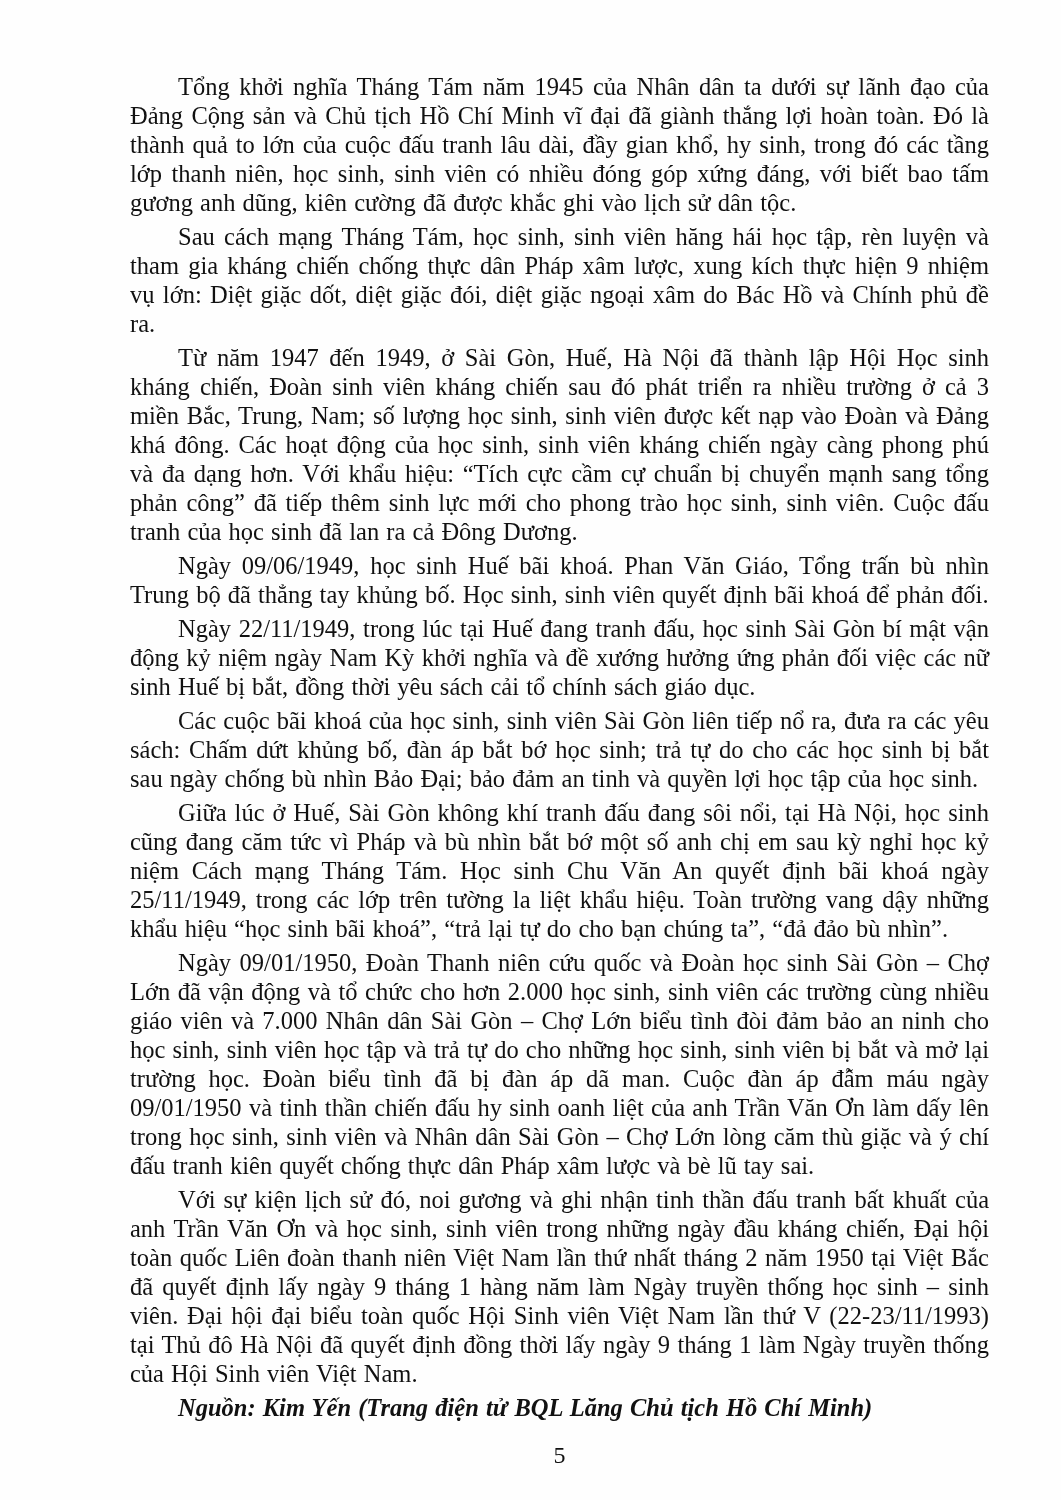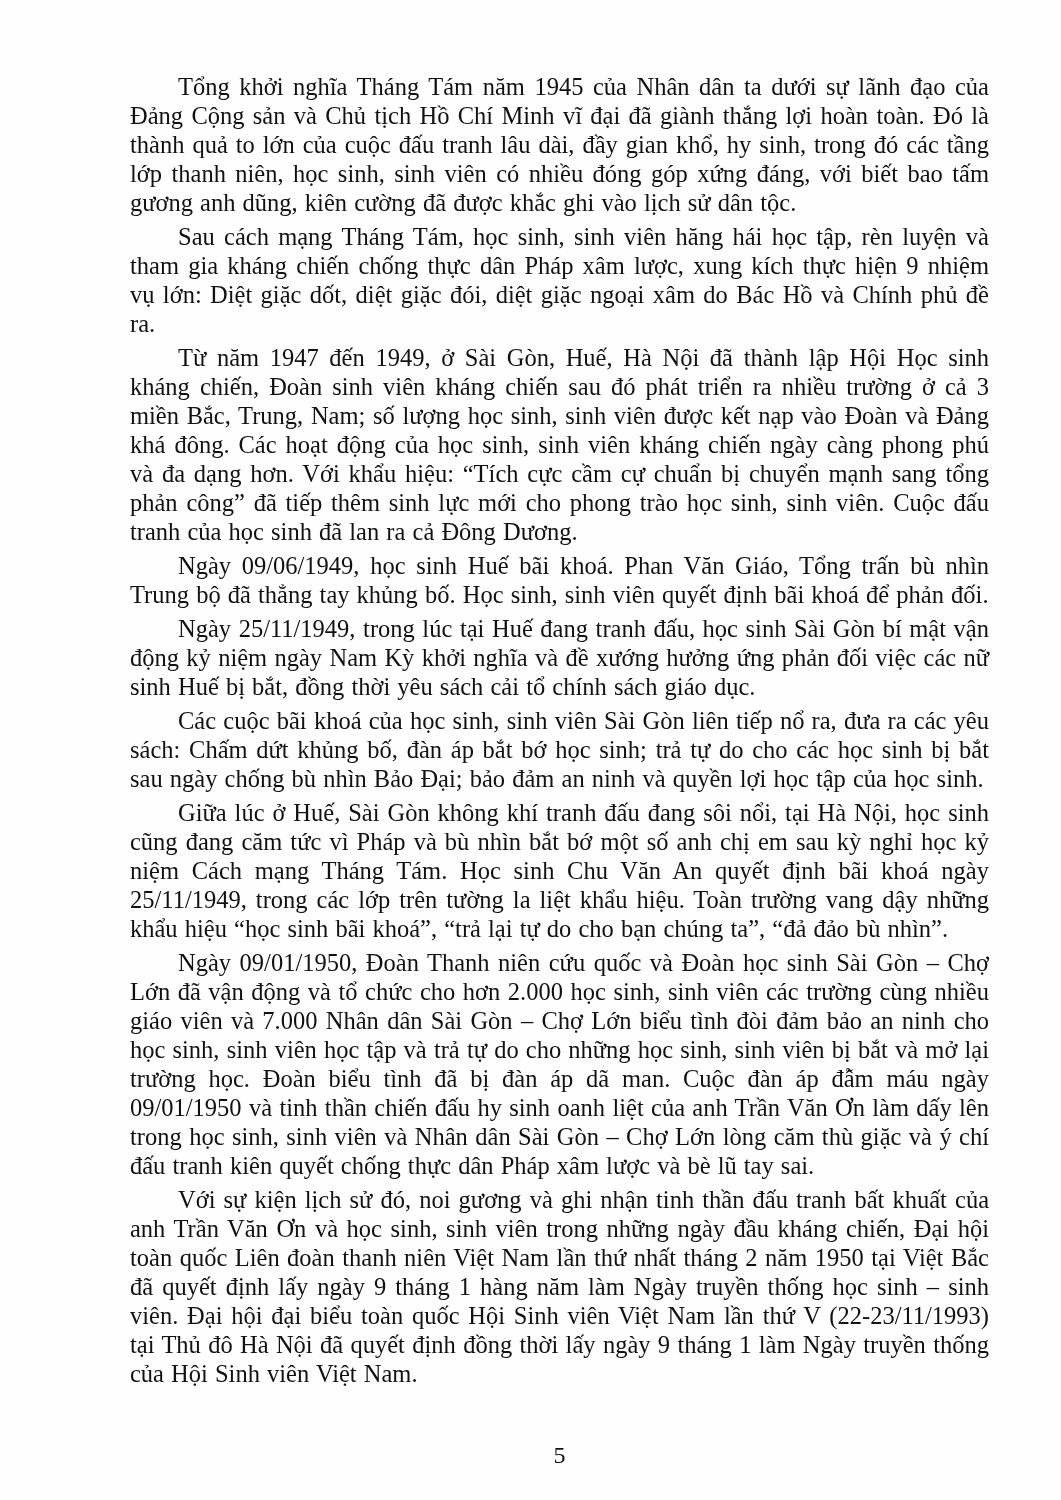--- a/index.html
+++ b/index.html
@@ -45,20 +45,21 @@
 </style>
 </head>
 <body>
 
 <div class="page">
   <div class="body-text">
     <p>Tổng khởi nghĩa Tháng Tám năm 1945 của Nhân dân ta dưới sự lãnh đạo của Đảng Cộng sản và Chủ tịch Hồ Chí Minh vĩ đại đã giành thắng lợi hoàn toàn. Đó là thành quả to lớn của cuộc đấu tranh lâu dài, đầy gian khổ, hy sinh, trong đó các tầng lớp thanh niên, học sinh, sinh viên có nhiều đóng góp xứng đáng, với biết bao tấm gương anh dũng, kiên cường đã được khắc ghi vào lịch sử dân tộc.</p>
     <p>Sau cách mạng Tháng Tám, học sinh, sinh viên hăng hái học tập, rèn luyện và tham gia kháng chiến chống thực dân Pháp xâm lược, xung kích thực hiện 9 nhiệm vụ lớn: Diệt giặc dốt, diệt giặc đói, diệt giặc ngoại xâm do Bác Hồ và Chính phủ đề ra.</p>
     <p>Từ năm 1947 đến 1949, ở Sài Gòn, Huế, Hà Nội đã thành lập Hội Học sinh kháng chiến, Đoàn sinh viên kháng chiến sau đó phát triển ra nhiều trường ở cả 3 miền Bắc, Trung, Nam; số lượng học sinh, sinh viên được kết nạp vào Đoàn và Đảng khá đông. Các hoạt động của học sinh, sinh viên kháng chiến ngày càng phong phú và đa dạng hơn. Với khẩu hiệu: “Tích cực cầm cự chuẩn bị chuyển mạnh sang tổng phản công” đã tiếp thêm sinh lực mới cho phong trào học sinh, sinh viên. Cuộc đấu tranh của học sinh đã lan ra cả Đông Dương.</p>
     <p>Ngày 09/06/1949, học sinh Huế bãi khoá. Phan Văn Giáo, Tổng trấn bù nhìn Trung bộ đã thẳng tay khủng bố. Học sinh, sinh viên quyết định bãi khoá để phản đối.</p>
-    <p>Ngày 25/11/1949, trong lúc tại Huế đang tranh đấu, học sinh Sài Gòn bí mật vận động kỷ niệm ngày Nam Kỳ khởi nghĩa và đề xướng hưởng ứng phản đối việc các nữ sinh Huế bị bắt, đồng thời yêu sách cải tổ chính sách giáo dục.</p>
-    <p>Các cuộc bãi khoá của học sinh, sinh viên Sài Gòn liên tiếp nổ ra, đưa ra các yêu sách: Chấm dứt khủng bố, đàn áp bắt bớ học sinh; trả tự do cho các học sinh bị bắt sau ngày chống bù nhìn Bảo Đại; bảo đảm an ninh và quyền lợi học tập của học sinh.</p>
+    <p>Ngày 22/11/1949, trong lúc tại Huế đang tranh đấu, học sinh Sài Gòn bí mật vận động kỷ niệm ngày Nam Kỳ khởi nghĩa và đề xướng hưởng ứng phản đối việc các nữ sinh Huế bị bắt, đồng thời yêu sách cải tổ chính sách giáo dục.</p>
+    <p>Các cuộc bãi khoá của học sinh, sinh viên Sài Gòn liên tiếp nổ ra, đưa ra các yêu sách: Chấm dứt khủng bố, đàn áp bắt bớ học sinh; trả tự do cho các học sinh bị bắt sau ngày chống bù nhìn Bảo Đại; bảo đảm an tinh và quyền lợi học tập của học sinh.</p>
     <p>Giữa lúc ở Huế, Sài Gòn không khí tranh đấu đang sôi nổi, tại Hà Nội, học sinh cũng đang căm tức vì Pháp và bù nhìn bắt bớ một số anh chị em sau kỳ nghỉ học kỷ niệm Cách mạng Tháng Tám. Học sinh Chu Văn An quyết định bãi khoá ngày 25/11/1949, trong các lớp trên tường la liệt khẩu hiệu. Toàn trường vang dậy những khẩu hiệu “học sinh bãi khoá”, “trả lại tự do cho bạn chúng ta”, “đả đảo bù nhìn”.</p>
     <p>Ngày 09/01/1950, Đoàn Thanh niên cứu quốc và Đoàn học sinh Sài Gòn – Chợ Lớn đã vận động và tổ chức cho hơn 2.000 học sinh, sinh viên các trường cùng nhiều giáo viên và 7.000 Nhân dân Sài Gòn – Chợ Lớn biểu tình đòi đảm bảo an ninh cho học sinh, sinh viên học tập và trả tự do cho những học sinh, sinh viên bị bắt và mở lại trường học. Đoàn biểu tình đã bị đàn áp dã man. Cuộc đàn áp đẫm máu ngày 09/01/1950 và tinh thần chiến đấu hy sinh oanh liệt của anh Trần Văn Ơn làm dấy lên trong học sinh, sinh viên và Nhân dân Sài Gòn – Chợ Lớn lòng căm thù giặc và ý chí đấu tranh kiên quyết chống thực dân Pháp xâm lược và bè lũ tay sai.</p>
     <p>Với sự kiện lịch sử đó, noi gương và ghi nhận tinh thần đấu tranh bất khuất của anh Trần Văn Ơn và học sinh, sinh viên trong những ngày đầu kháng chiến, Đại hội toàn quốc Liên đoàn thanh niên Việt Nam lần thứ nhất tháng 2 năm 1950 tại Việt Bắc đã quyết định lấy ngày 9 tháng 1 hàng năm làm Ngày truyền thống học sinh – sinh viên. Đại hội đại biểu toàn quốc Hội Sinh viên Việt Nam lần thứ V (22-23/11/1993) tại Thủ đô Hà Nội đã quyết định đồng thời lấy ngày 9 tháng 1 làm Ngày truyền thống của Hội Sinh viên Việt Nam.</p>
+    <p class="source-line">Nguồn: Kim Yến (Trang điện tử BQL Lăng Chủ tịch Hồ Chí Minh)</p>
   </div>
   <div class="page-footer">5</div>
 </div>
 
 </body></html>

